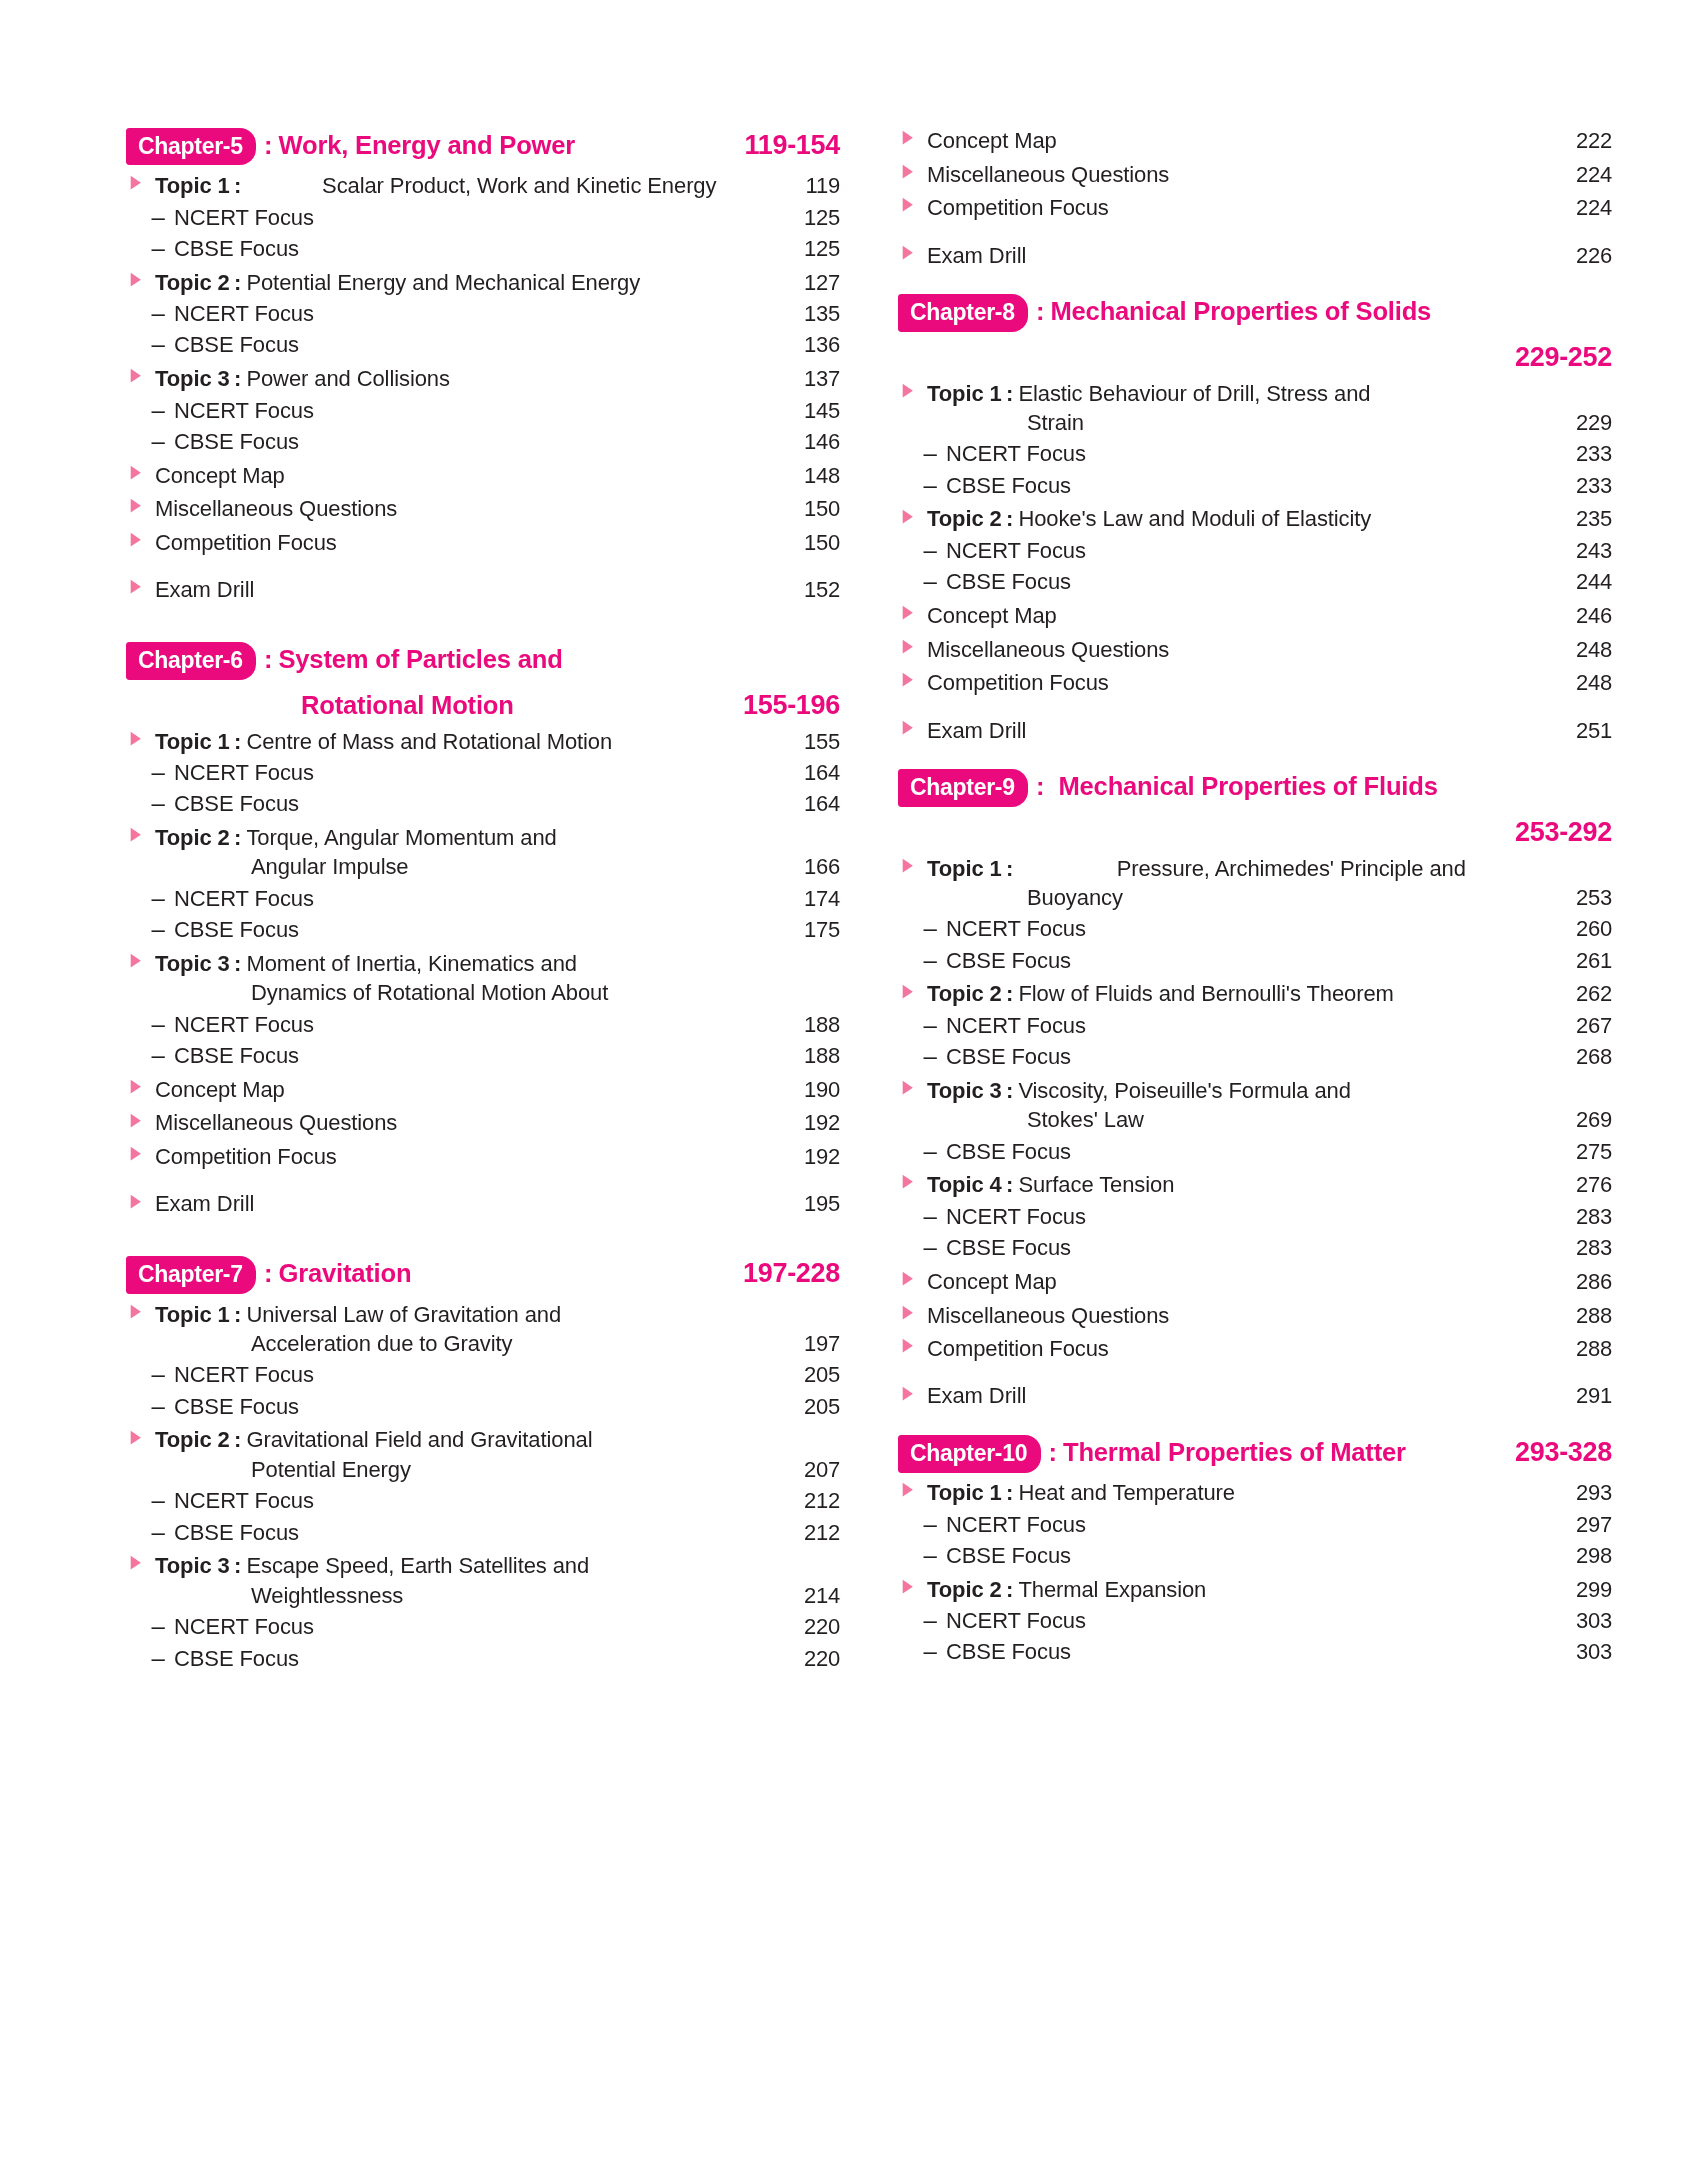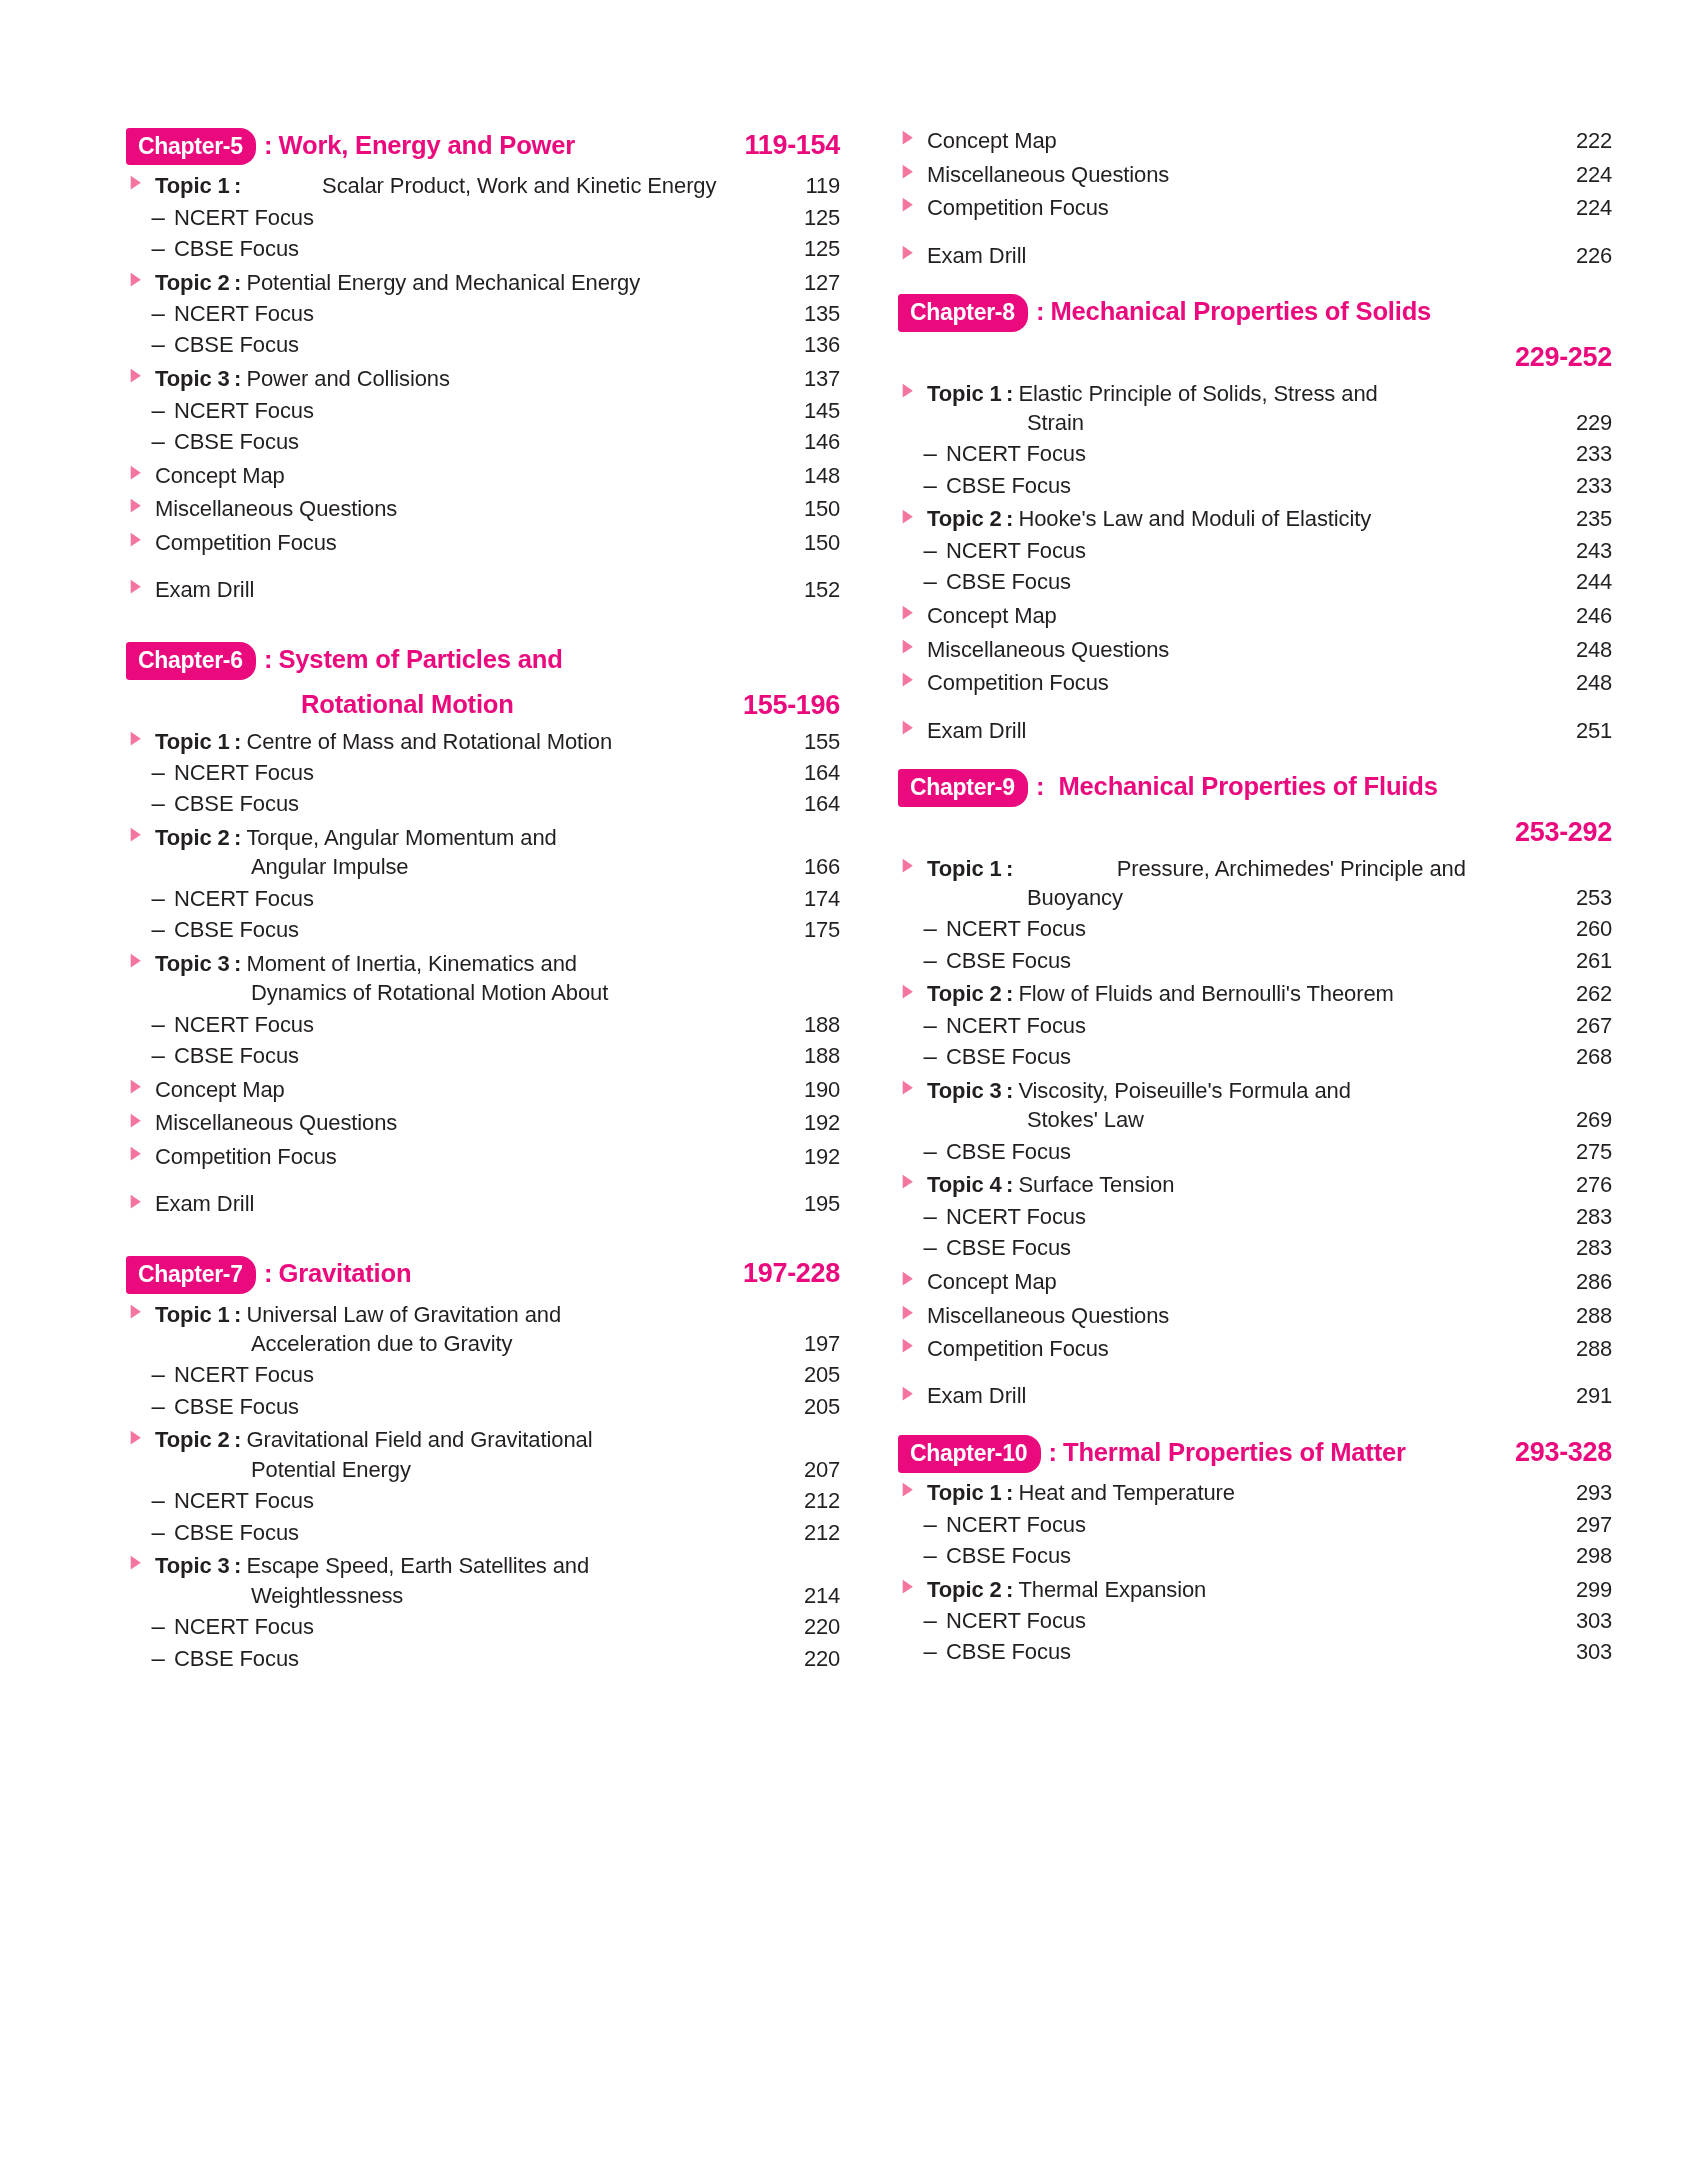--- a/index.html
+++ b/index.html
@@ -66,21 +66,21 @@
     font-size: 27px;
     letter-spacing: -0.3px;
     margin-left: auto;
     padding-left: 22px;
     white-space: nowrap;
     flex: 0 0 auto;
   }
   
   .chapter-line2 {
     display: flex;
-    align-items: flex-start;
+    align-items: center;
     width: 100%;
     margin-top: 10.2px;
   }
   .chapter-line2 .indent { flex: 0 0 auto; }
 
   
   .row {
     display: flex;
     align-items: baseline;
     width: 100%;
@@ -537,21 +537,21 @@
       </div>
 
       <div class="row">
         <span class="bullet">
             <svg width="13.6" height="15.3" viewBox="0 0 16 18">
               <polygon points="2,1 14,9 2,17" fill="#f4769f"></polygon>
             </svg>
           </span>
         <span class="topiclabel">Topic 1</span>
         <span class="topiccolon">:</span>
-        <span class="txt">Elastic Principle of Solids, Stress and</span>
+        <span class="txt">Elastic Behaviour of Drill, Stress and</span>
         <span class="pg nopg"></span>
       </div>
       <div class="row cont">
         <span class="indent-topic2"></span>
         <span class="txt">Strain</span>
         <span class="pg">229</span>
       </div>
       <div class="row cont">
         <span class="dash">–</span>
         <span class="txt">NCERT Focus</span>

